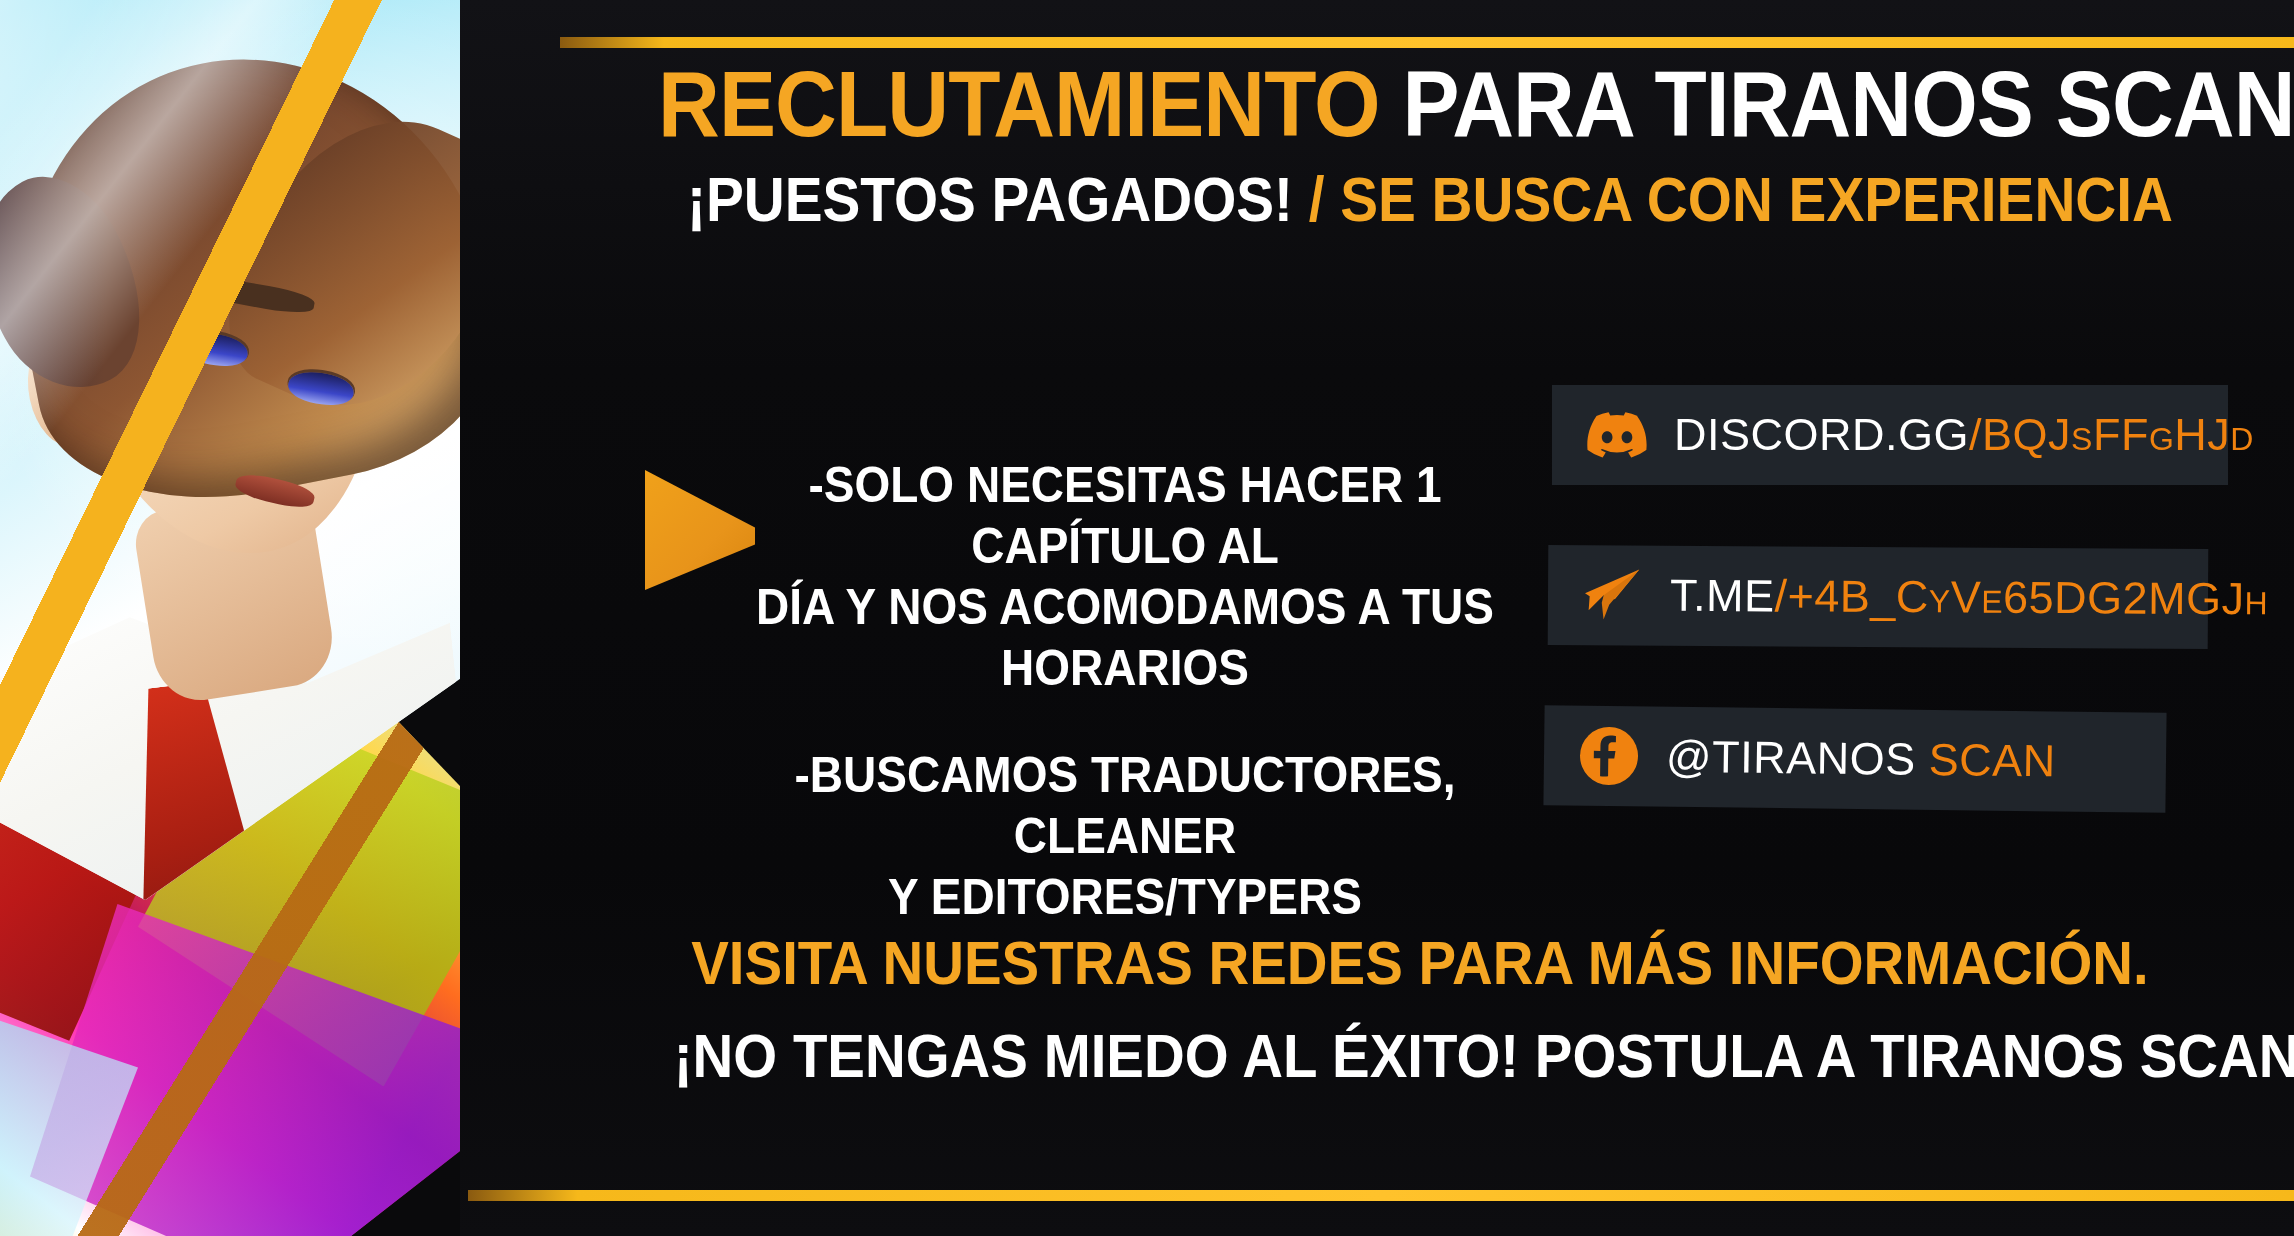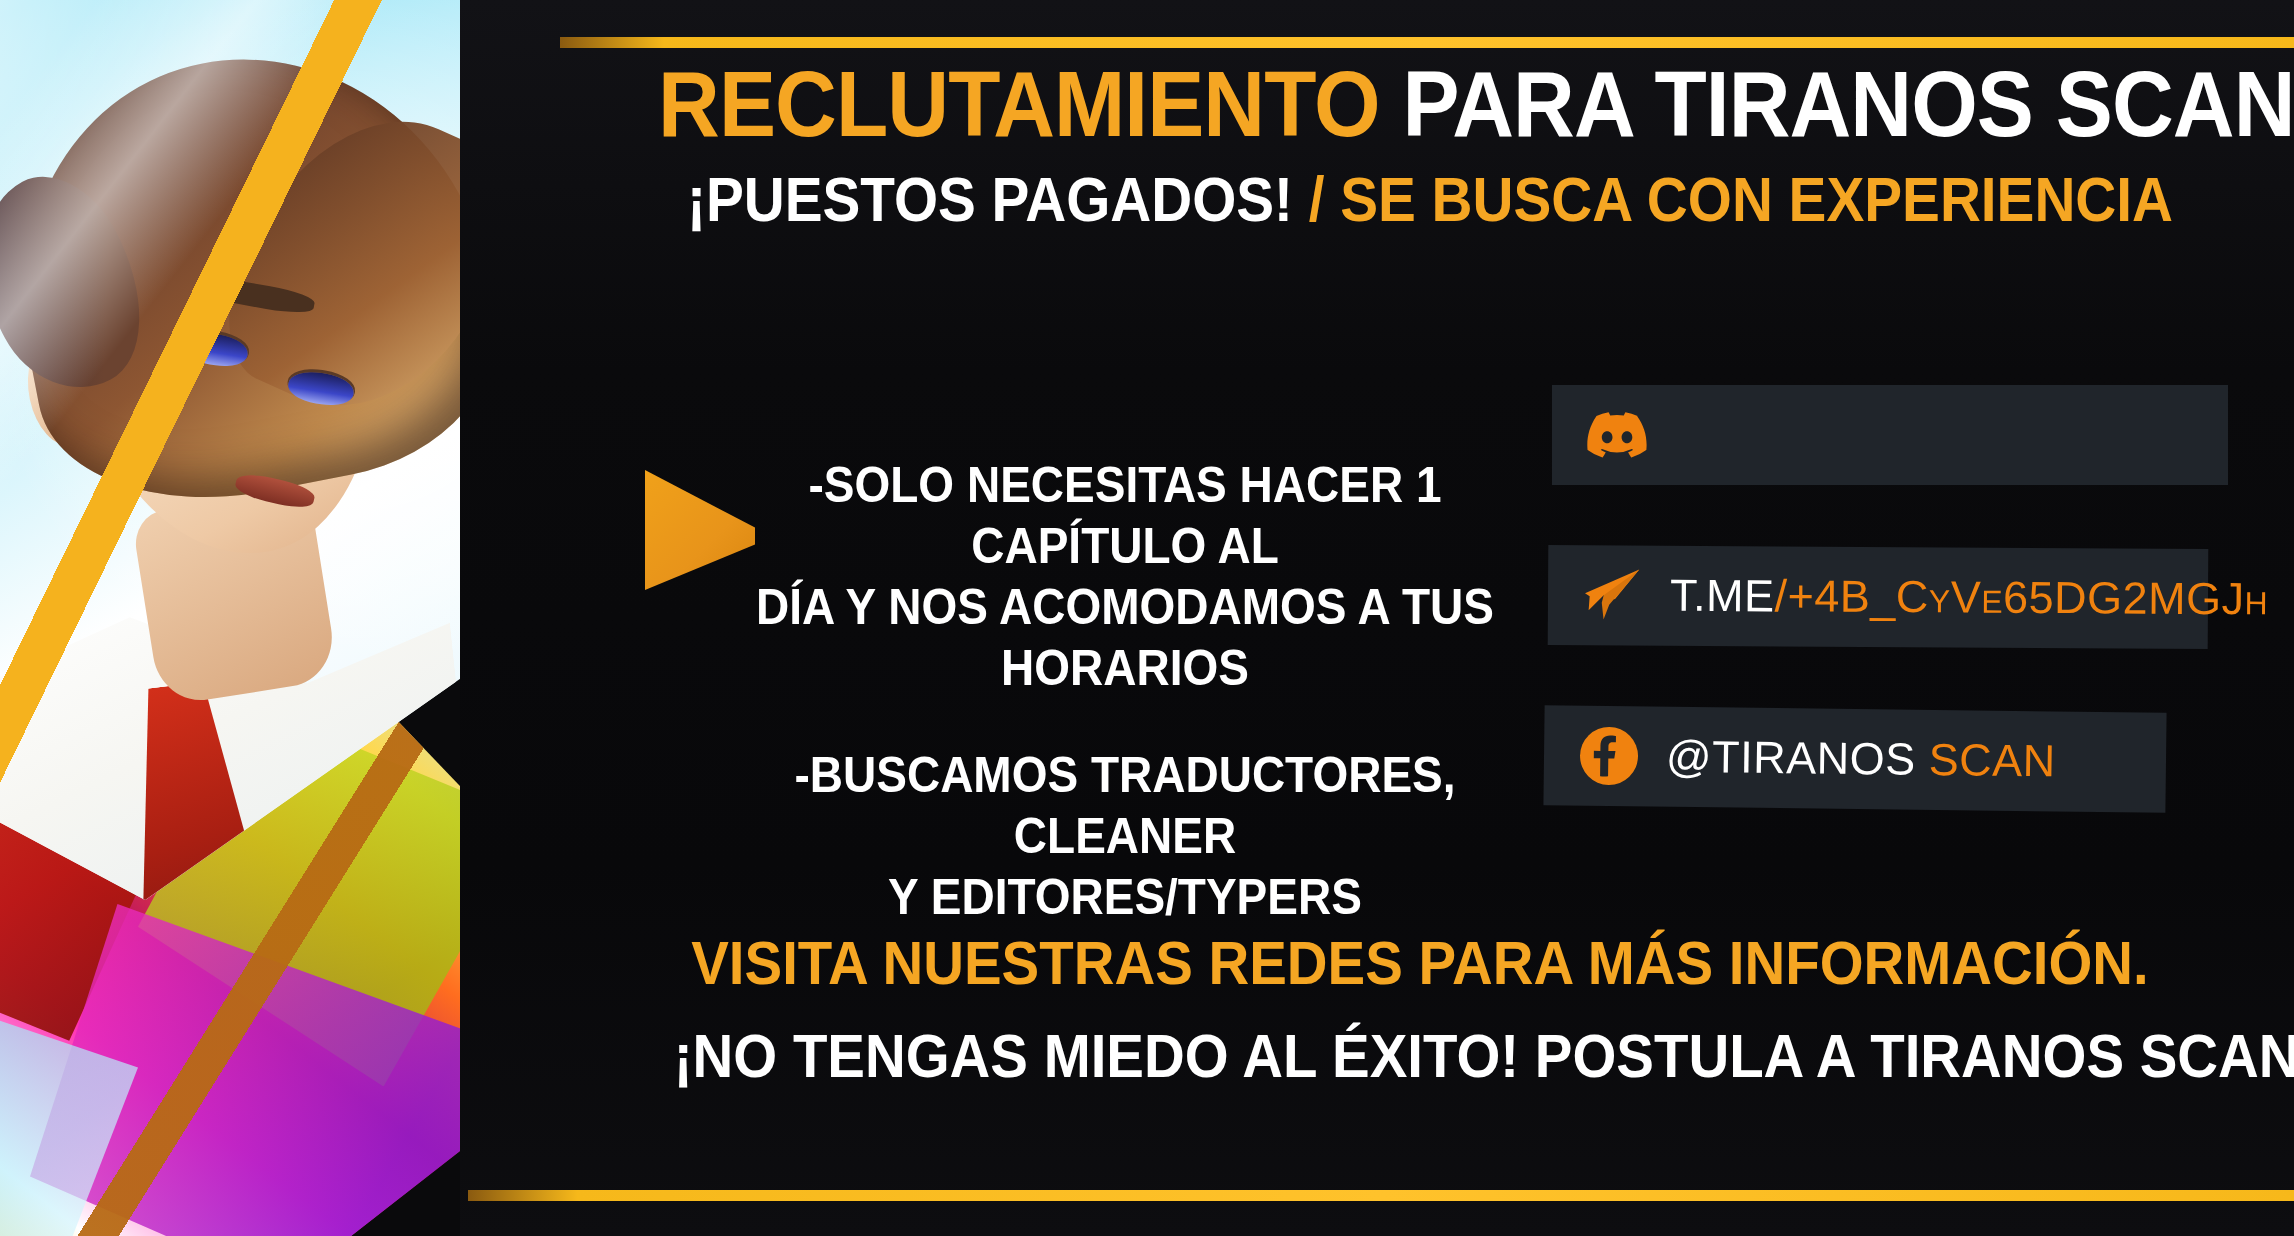--- a/index.html
+++ b/index.html
@@ -387,20 +387,23 @@
   </div>
 
   <div class="contacts">
 
     <div class="contact-row">
       <span class="c-icon">
         <svg width="60" height="46" viewBox="0 0 71 55" aria-hidden="true">
           <path fill="#f0820f" d="M60.1 4.9A58.5 58.5 0 0 0 45.6.4a.2.2 0 0 0-.2.1c-.6 1.1-1.3 2.6-1.8 3.7a54 54 0 0 0-16.2 0c-.5-1.2-1.2-2.6-1.8-3.7a.2.2 0 0 0-.2-.1 58.4 58.4 0 0 0-14.5 4.5.2.2 0 0 0-.1.1C1.6 18.7-1 32.1.3 45.3a.2.2 0 0 0 .1.2 58.8 58.8 0 0 0 17.7 9 .2.2 0 0 0 .2-.1c1.4-1.9 2.6-3.9 3.6-6a.2.2 0 0 0-.1-.3 38.7 38.7 0 0 1-5.5-2.6.2.2 0 0 1 0-.4l1.1-.9a.2.2 0 0 1 .2 0 41.9 41.9 0 0 0 35.6 0 .2.2 0 0 1 .2 0l1.1.9a.2.2 0 0 1 0 .4 36.3 36.3 0 0 1-5.5 2.6.2.2 0 0 0-.1.3c1 2.1 2.3 4.1 3.6 6a.2.2 0 0 0 .2.1 58.6 58.6 0 0 0 17.8-9 .2.2 0 0 0 .1-.2c1.5-15.3-2.6-28.5-10.9-40.3a.2.2 0 0 0-.1-.1ZM23.7 37.3c-3.5 0-6.4-3.2-6.4-7.2s2.8-7.2 6.4-7.2c3.6 0 6.5 3.3 6.4 7.2 0 4-2.8 7.2-6.4 7.2Zm23.7 0c-3.5 0-6.4-3.2-6.4-7.2s2.8-7.2 6.4-7.2c3.6 0 6.5 3.3 6.4 7.2 0 4-2.8 7.2-6.4 7.2Z"></path>
         </svg>
       </span>
+      <span class="c-text">
+        <span>DISCORD.GG</span><span class="accent">/</span><span class="accent sc-wrap">BQJsFFgHJd</span>
+      </span>
     </div>
 
     <div class="contact-row">
       <span class="c-icon">
         <svg width="60" height="56" viewBox="0 0 64 60" aria-hidden="true">
           <path fill="#f0820f" d="M2 28 60 2 34 34 22 30 6 46l1-15Z"></path>
           <path fill="#d9750c" d="M22 30 60 2 28 40l-6 16-2-18Z"></path>
         </svg>
       </span>
       <span class="c-text">

